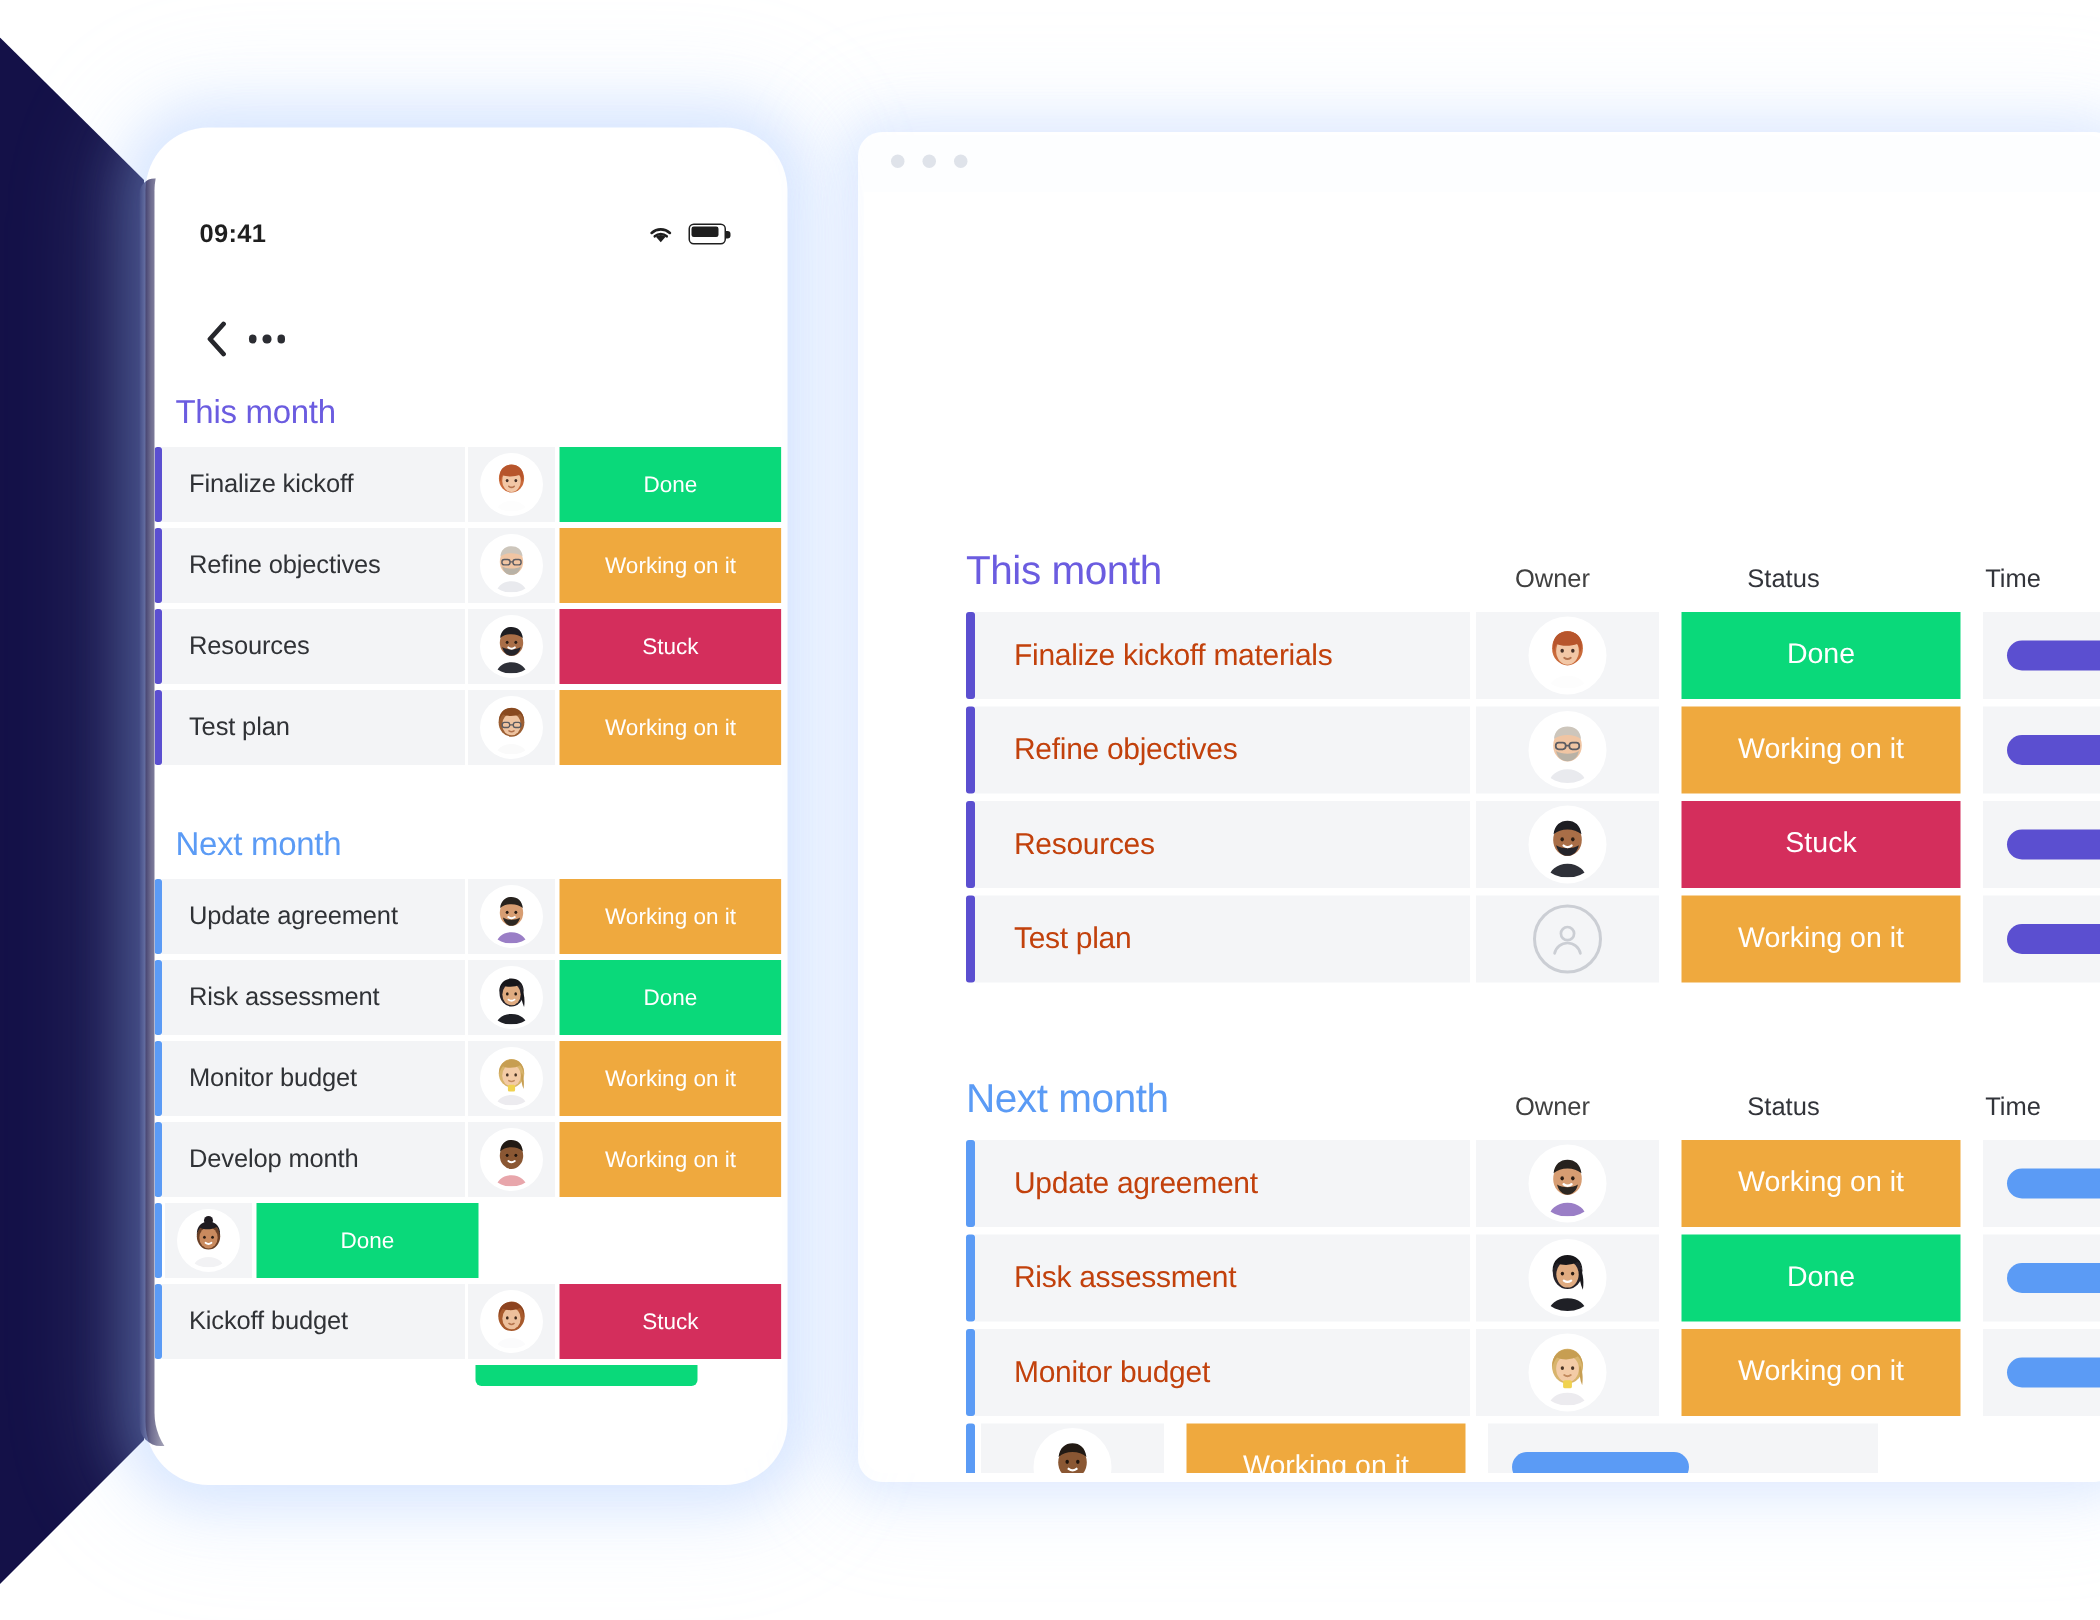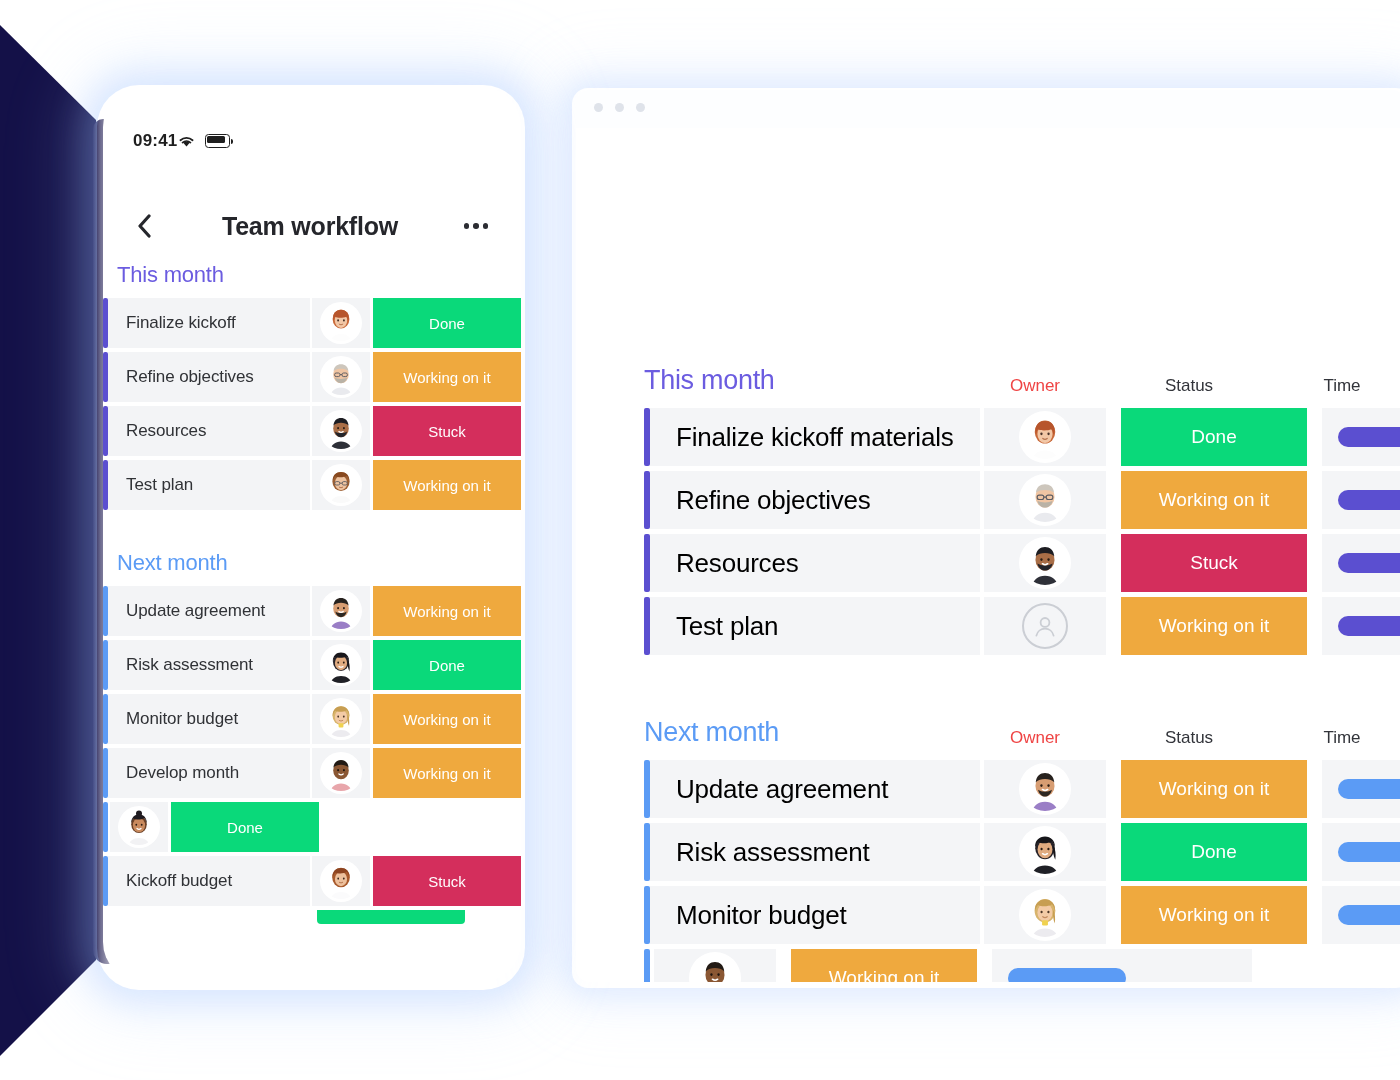--- a/index.html
+++ b/index.html
@@ -29,22 +29,22 @@
   .phone-glow {
     position: absolute; left: 4px; top: 0; width: 428px; height: 905px;
     border-radius: 42px;
     box-shadow: 0 0 34px 14px rgba(152,190,255,0.30), 0 0 70px 26px rgba(190,215,255,0.18);
   }
   .phone {
     position: absolute; left: 10px; top: 2px; width: 418px; height: 895px;
     background: #ffffff; border-radius: 40px; overflow: hidden;
   }
   .phone-statusbar {
-    position: absolute; left: 0; top: 38px; width: 418px; height: 32px;
-    display: flex; align-items: center; justify-content: flex-start;
+    position: absolute; left: 0; top: 53px; width: 418px; height: 32px;
+    display: flex; align-items: center; justify-content: space-between;
     padding: 0 34px 0 30px;
   }
   .status-time { font-size: 17px; font-weight: bold; color: #1f1f1f; letter-spacing: .2px; }
   .status-right { display: flex; align-items: center; gap: 9px; }
   .wifi-icon { width: 19px; height: 15px; position: relative; }
   .battery-icon { width: 28px; height: 14px; position: relative; }
   .battery-icon .shell {
     position:absolute; left:0; top:0; width:25px; height:14px;
     border:1.6px solid #1f1f1f; border-radius:3.5px;
   }
@@ -104,30 +104,30 @@
   .desk-dots i { width:9px; height:9px; border-radius:50%; background:#dfe3ea; display:block; }
 
   .desk-title {
     position: absolute; left: 68px; top: 78px;
     font-size: 44px; font-weight: bold; color: #1e1f23; letter-spacing: -0.8px;
   }
 
   .desk-section { position: absolute; left: 68px; width: 1000px; }
   .desk-head { display: flex; align-items: flex-end; height: 38px; }
   .dh-title { width: 330px; font-size: 27px; font-weight: 400; letter-spacing:-0.3px; }
-  .dh-owner { width: 122px; text-align: center; font-size: 17px; color: #ef4444; }
+  .dh-owner { width: 122px; text-align: center; font-size: 17px; color: #404040; }
   .dh-status { width: 186px; text-align: center; font-size: 17px; color: #32343a; }
   .dh-time { width: 120px; text-align: center; font-size: 17px; color: #32343a; }
 
   .desk-rows { margin-top: 12px; display: flex; flex-direction: column; gap: 5px; }
   .desk-row { display: flex; align-items: stretch; height: 58px; }
   .dk-accent { width: 6px; border-radius: 2px; flex: none; }
   .dk-name {
     width: 330px; background: #f4f5f7; display:flex; align-items:center;
-    padding-left: 26px; font-size: 26px; color: #000000; letter-spacing:-0.2px;text-align:right;
+    padding-left: 26px; font-size: 20px; color: #c2410c; letter-spacing:-0.2px;text-align:right;
   }
   .dk-owner { width: 122px; background:#f4f5f7; margin-left: 4px; display:flex; align-items:center; justify-content:center; }
   .dk-status { width: 186px; margin-left: 15px; display:flex; align-items:center; justify-content:center; font-size: 19px; color:#fff; }
   .dk-time { width: 260px; background:#f4f5f7; margin-left: 15px; display:flex; align-items:center; padding-left: 16px; }
   .dk-bar { height: 20px; border-radius: 10px; }
 
   .avatar-lg { width: 44px; height: 44px; border-radius:50%; overflow:hidden; background:#fff; box-shadow:0 0 0 4px #fff; }
   .avatar-lg svg { display:block; width:100%; height:100%; }
   .avatar-lg-ph { width: 46px; height: 46px; border-radius:50%; border:2px solid #cbced4; display:flex; align-items:center; justify-content:center; }
 </style>
@@ -160,21 +160,20 @@
           </span>
         </span>
       </div>
 
       <div class="phone-navbar">
         <span class="nav-back">
           <svg width="15" height="24" viewBox="0 0 15 24">
               <path d="M12 2 L3 12 L12 22" stroke="#26272c" stroke-width="3.2" fill="none" stroke-linecap="round" stroke-linejoin="round"></path>
             </svg>
         </span>
-        <span class="nav-title">Team workflow</span>
         <span class="nav-more">
             <i></i>
             <i></i>
             <i></i>
           </span>
       </div>
 
       <div class="phone-scroll">
 
         <div>

